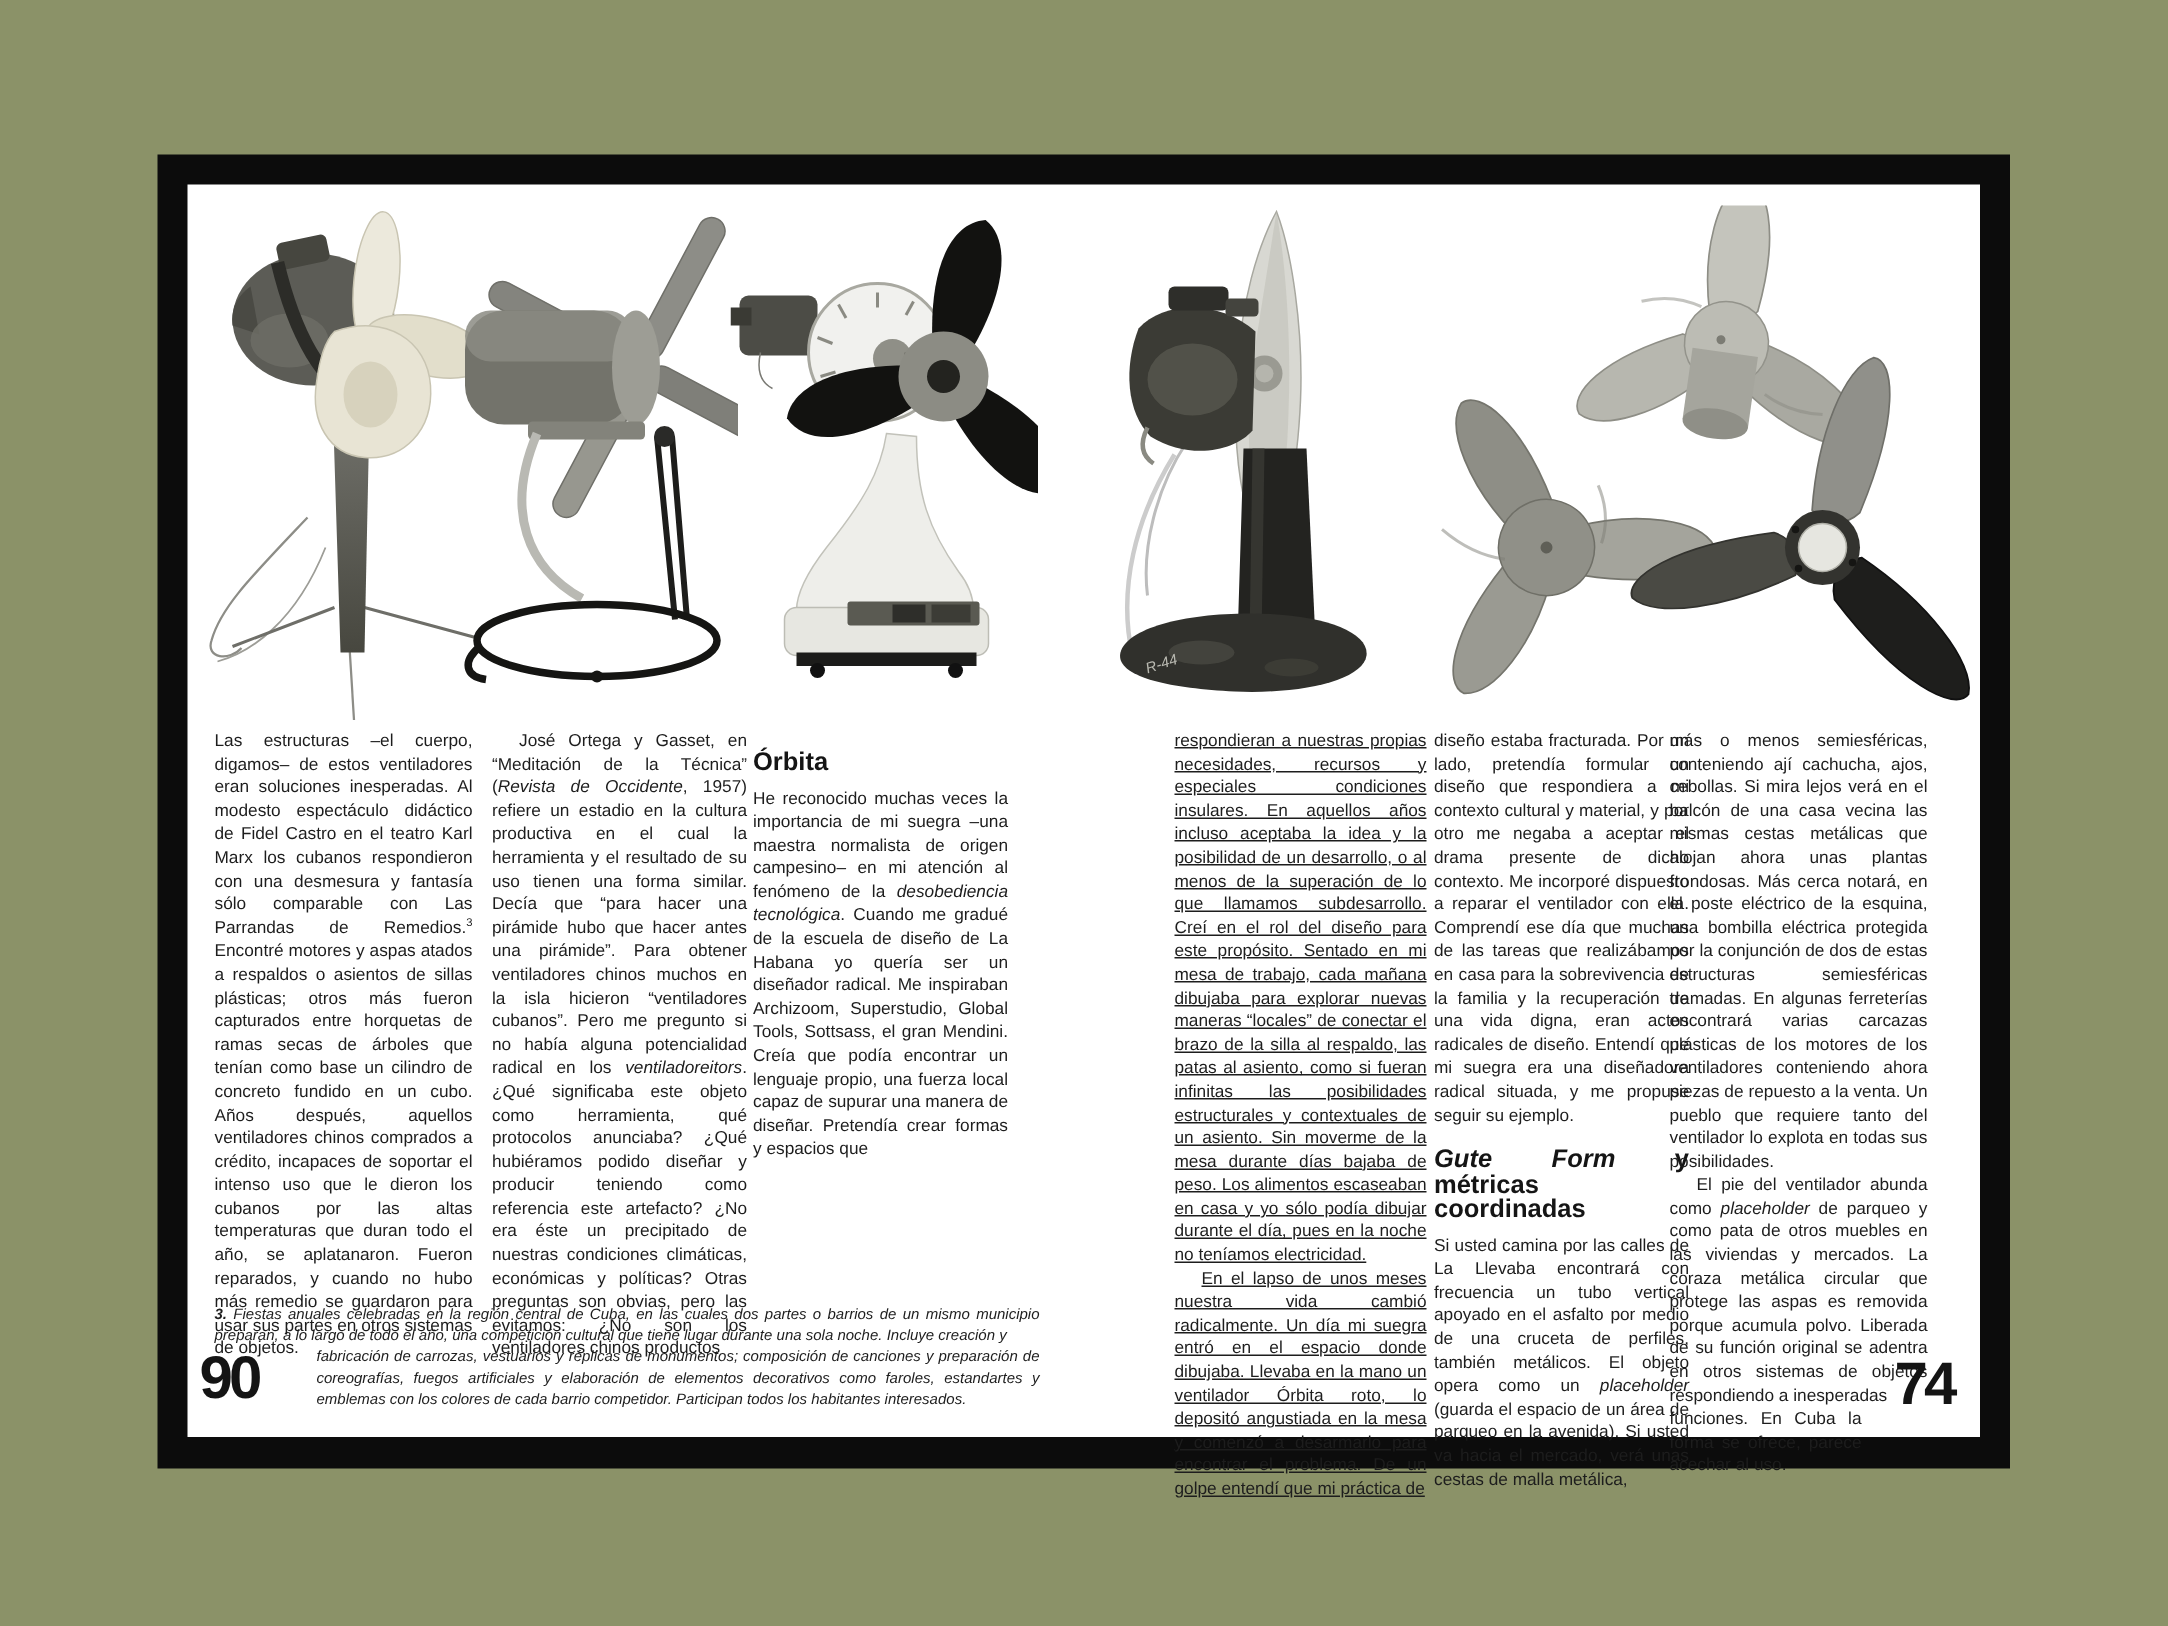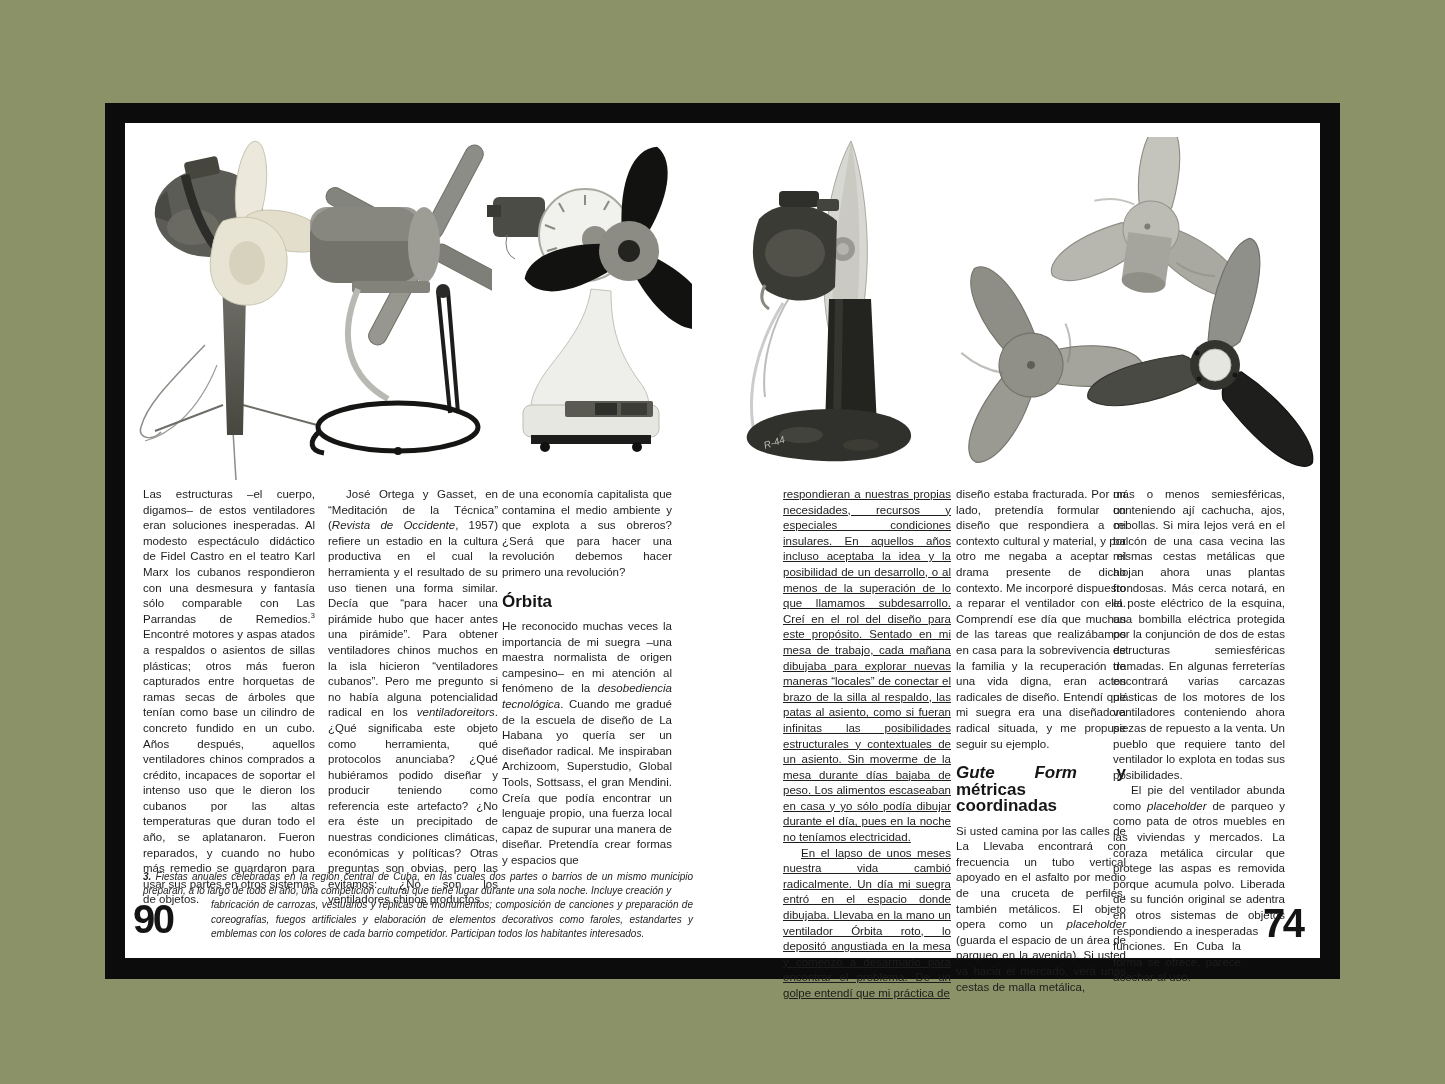--- a/index.html
+++ b/index.html
@@ -205,21 +205,20 @@
       </svg>
     </div>
 
     <div class="col c1">
         <p><span>Las estructuras –el cuerpo, digamos– de estos ventiladores eran soluciones inesperadas. Al modesto espectáculo didáctico de Fidel Castro en el teatro Karl Marx los cubanos respondieron con una desmesura y fantasía sólo comparable con Las Parrandas de Remedios.</span><sup>3</sup><span> Encontré motores y aspas atados a respaldos o asientos de sillas plásticas; otros más fueron capturados entre horquetas de ramas secas de árboles que tenían como base un cilindro de concreto fundido en un cubo. Años después, aquellos ventiladores chinos comprados a crédito, incapaces de soportar el intenso uso que le dieron los cubanos por las altas temperaturas que duran todo el año, se aplatanaron. Fueron reparados, y cuando no hubo más remedio se guardaron para usar sus partes en otros sistemas de objetos.</span></p>
       </div>
     <div class="col c2">
         <p class="indent"><span>José Ortega y Gasset, en “Meditación de la Técnica” (</span><span class="it">Revista de Occidente</span><span>, 1957) refiere un estadio en la cultura productiva en el cual la herramienta y el resultado de su uso tienen una forma similar. Decía que “para hacer una pirámide hubo que hacer antes una pirámide”. Para obtener ventiladores chinos muchos en la isla hicieron “ventiladores cubanos”. Pero me pregunto si no había alguna potencialidad radical en los </span><span class="it">ventiladoreitors</span><span>. ¿Qué significaba este objeto como herramienta, qué protocolos anunciaba? ¿Qué hubiéramos podido diseñar y producir teniendo como referencia este artefacto? ¿No era éste un precipitado de nuestras condiciones climáticas, económicas y políticas? Otras preguntas son obvias, pero las evitamos: ¿No son los ventiladores chinos productos</span></p>
       </div>
     <div class="col c3">
-        <p><span>de una economía capitalista que contamina el medio ambiente y que explota a sus obreros? ¿Será que para hacer una revolución debemos hacer primero una revolución?</span></p>
         <h3><span class="bd">Órbita</span></h3>
         <p><span>He reconocido muchas veces la importancia de mi suegra –una maestra normalista de origen campesino– en mi atención al fenómeno de la </span><span class="it">desobediencia tecnológica</span><span>. Cuando me gradué de la escuela de diseño de La Habana yo quería ser un diseñador radical. Me inspiraban Archizoom, Superstudio, Global Tools, Sottsass, el gran Mendini. Creía que podía encontrar un lenguaje propio, una fuerza local capaz de supurar una manera de diseñar. Pretendía crear formas y espacios que</span></p>
       </div>
     <div class="col c4">
         <p><span>respondieran a nuestras propias necesidades, recursos y especiales condiciones insulares. En aquellos años incluso aceptaba la idea y la posibilidad de un desarrollo, o al menos de la superación de lo que llamamos subdesarrollo. Creí en el rol del diseño para este propósito. Sentado en mi mesa de trabajo, cada mañana dibujaba para explorar nuevas maneras “locales” de conectar el brazo de la silla al respaldo, las patas al asiento, como si fueran infinitas las posibilidades estructurales y contextuales de un asiento. Sin moverme de la mesa durante días bajaba de peso. Los alimentos escaseaban en casa y yo sólo podía dibujar durante el día, pues en la noche no teníamos electricidad.</span></p>
         <p class="indent"><span>En el lapso de unos meses nuestra vida cambió radicalmente. Un día mi suegra entró en el espacio donde dibujaba. Llevaba en la mano un ventilador Órbita roto, lo depositó angustiada en la mesa y comenzó a desarmarlo para encontrar el problema. De un golpe entendí que mi práctica de</span></p>
       </div>
     <div class="col c5">
         <p><span>diseño estaba fracturada. Por un lado, pretendía formular un diseño que respondiera a mi contexto cultural y material, y por otro me negaba a aceptar el drama presente de dicho contexto. Me incorporé dispuesto a reparar el ventilador con ella. Comprendí ese día que muchas de las tareas que realizábamos en casa para la sobrevivencia de la familia y la recuperación de una vida digna, eran actos radicales de diseño. Entendí que mi suegra era una diseñadora radical situada, y me propuse seguir su ejemplo.</span></p>
         <h3><span class="it bd">Gute Form</span><span class="bd"> y métricas coordinadas</span></h3>

